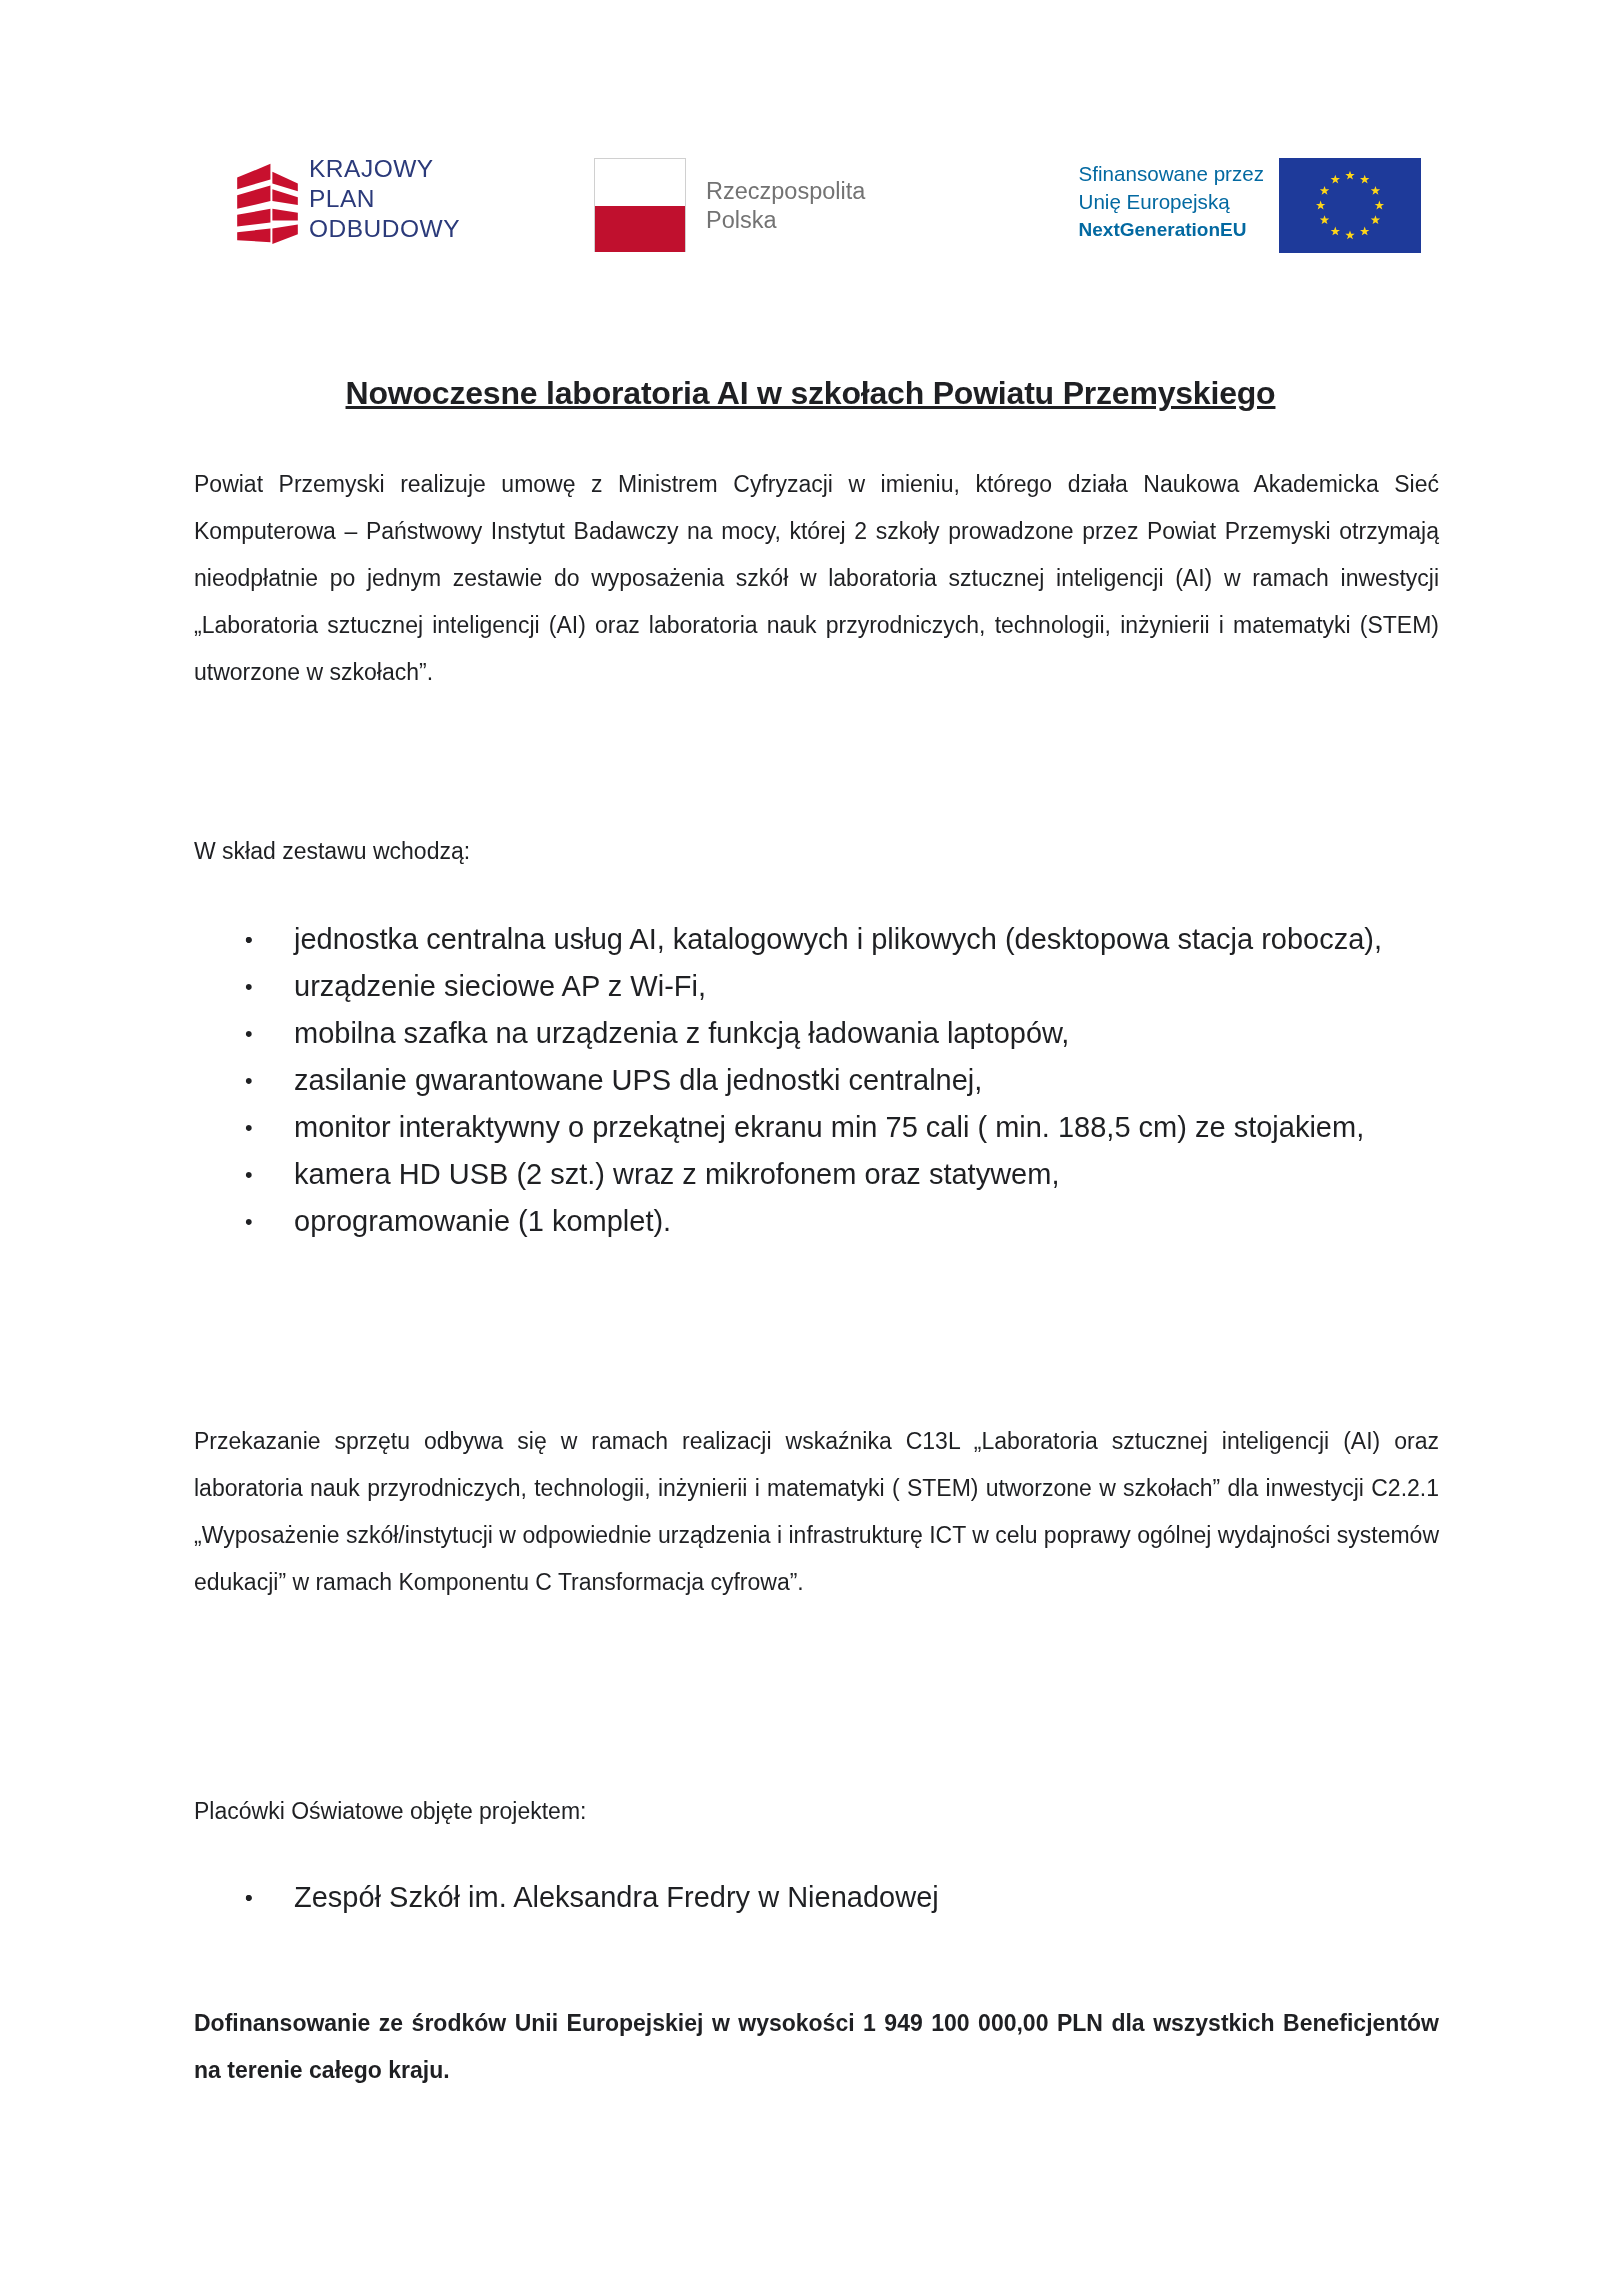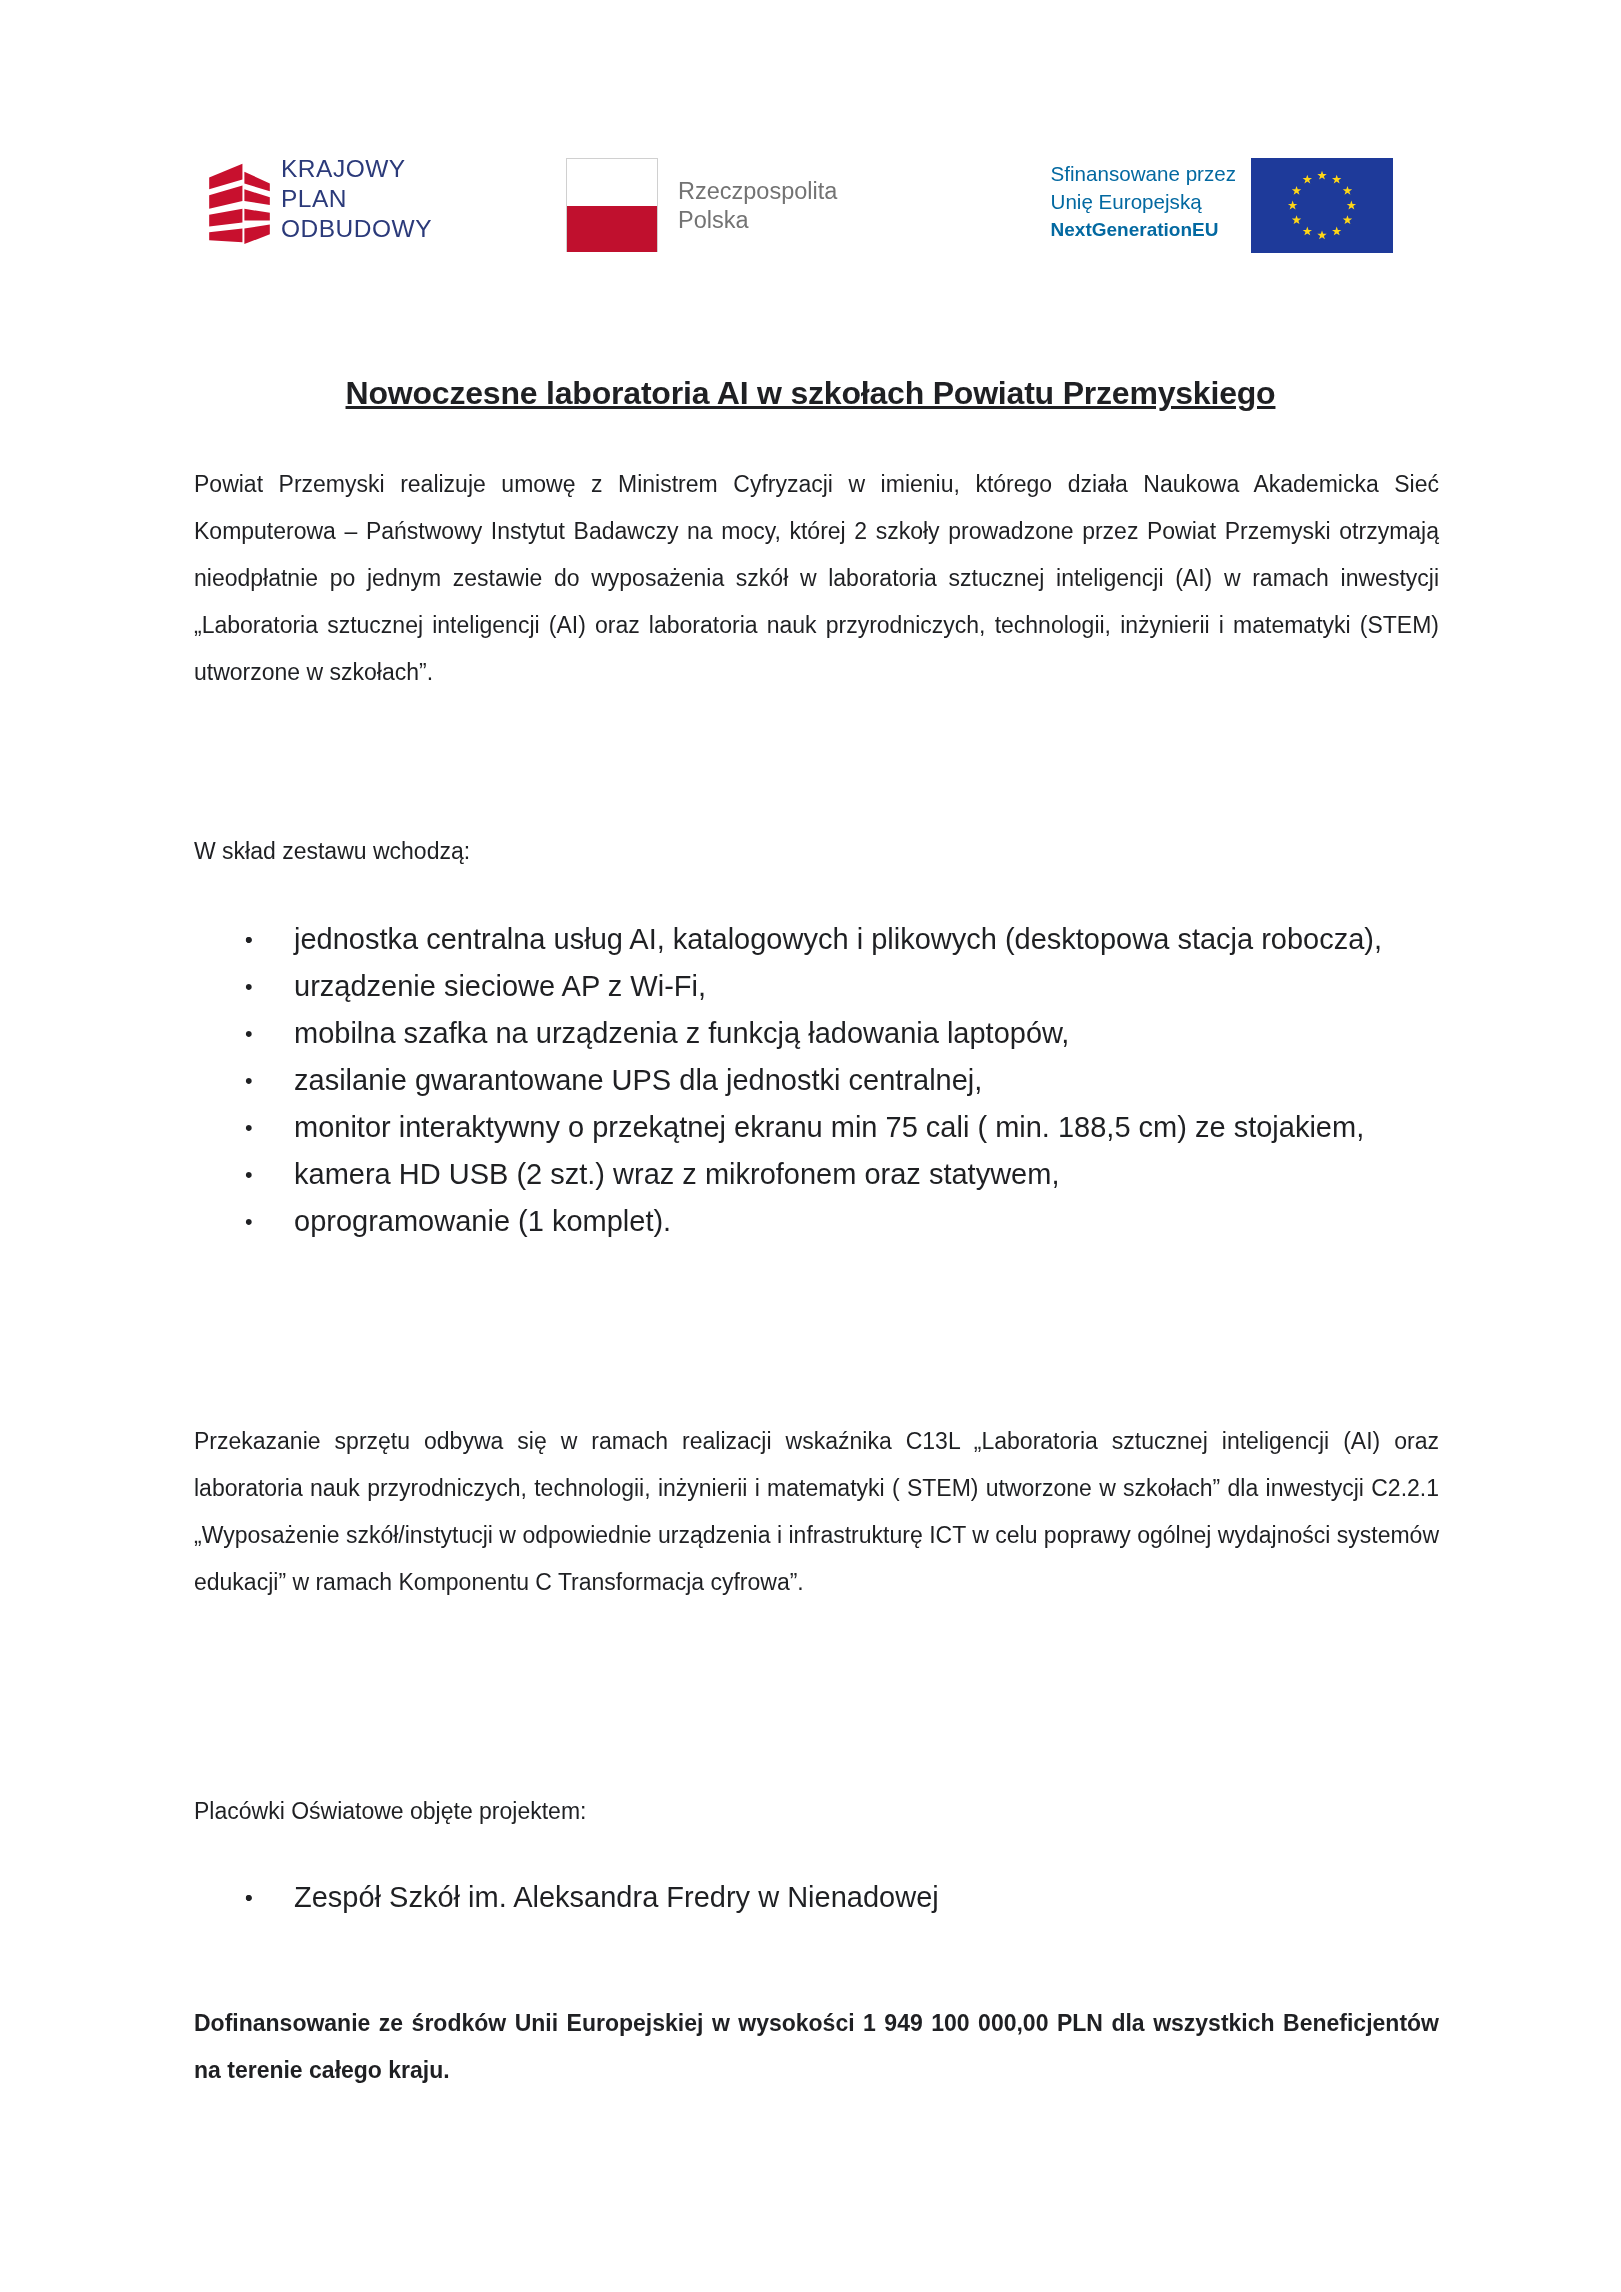--- a/index.html
+++ b/index.html
@@ -1,21 +1,21 @@
 <!DOCTYPE html>
 <html><head>
 <meta charset="utf-8">
 <style>
   html, body { margin: 0; padding: 0; background: #ffffff; }
   body { width: 1621px; height: 2293px; position: relative; overflow: hidden;
          font-family: "Liberation Sans", "DejaVu Sans", sans-serif; color: #1f2023; }
   .page { position: absolute; left: 0; top: 0; width: 1621px; height: 2293px; }
 
   
-  .logos { position: absolute; top: 152px; left: 207px; width: 1186px; height: 108px; }
+  .logos { position: absolute; top: 152px; left: 235px; width: 1186px; height: 108px; }
   .kpo { position: absolute; left: 0; top: 2px; width: 304px; height: 98px; }
   .kpo svg { position: absolute; left: 0; top: 3.9px; }
   .kpo-text { position: absolute; left: 74px; top: 0; color: #2b3a7a; font-size: 24.5px;
               line-height: 30px; letter-spacing: 0.5px; font-weight: 500; }
   .rp { position: absolute; left: 359px; top: 5.9px; width: 372px; height: 94px; }
   .flag-pl { position: absolute; left: 0; top: 0; width: 92px; height: 94px; border: 1px solid #d0d0d0; box-sizing: border-box; }
   .flag-pl .w { height: 47px; background: #fff; }
   .flag-pl .r { height: 46px; background: #c0102e; }
   .rp-text { position: absolute; left: 112px; top: 19.6px; font-size: 23.5px; line-height: 29px; color: #737373; }
   .eu { position: absolute; left: 784px; top: 5.9px; width: 402px; height: 94px; }

